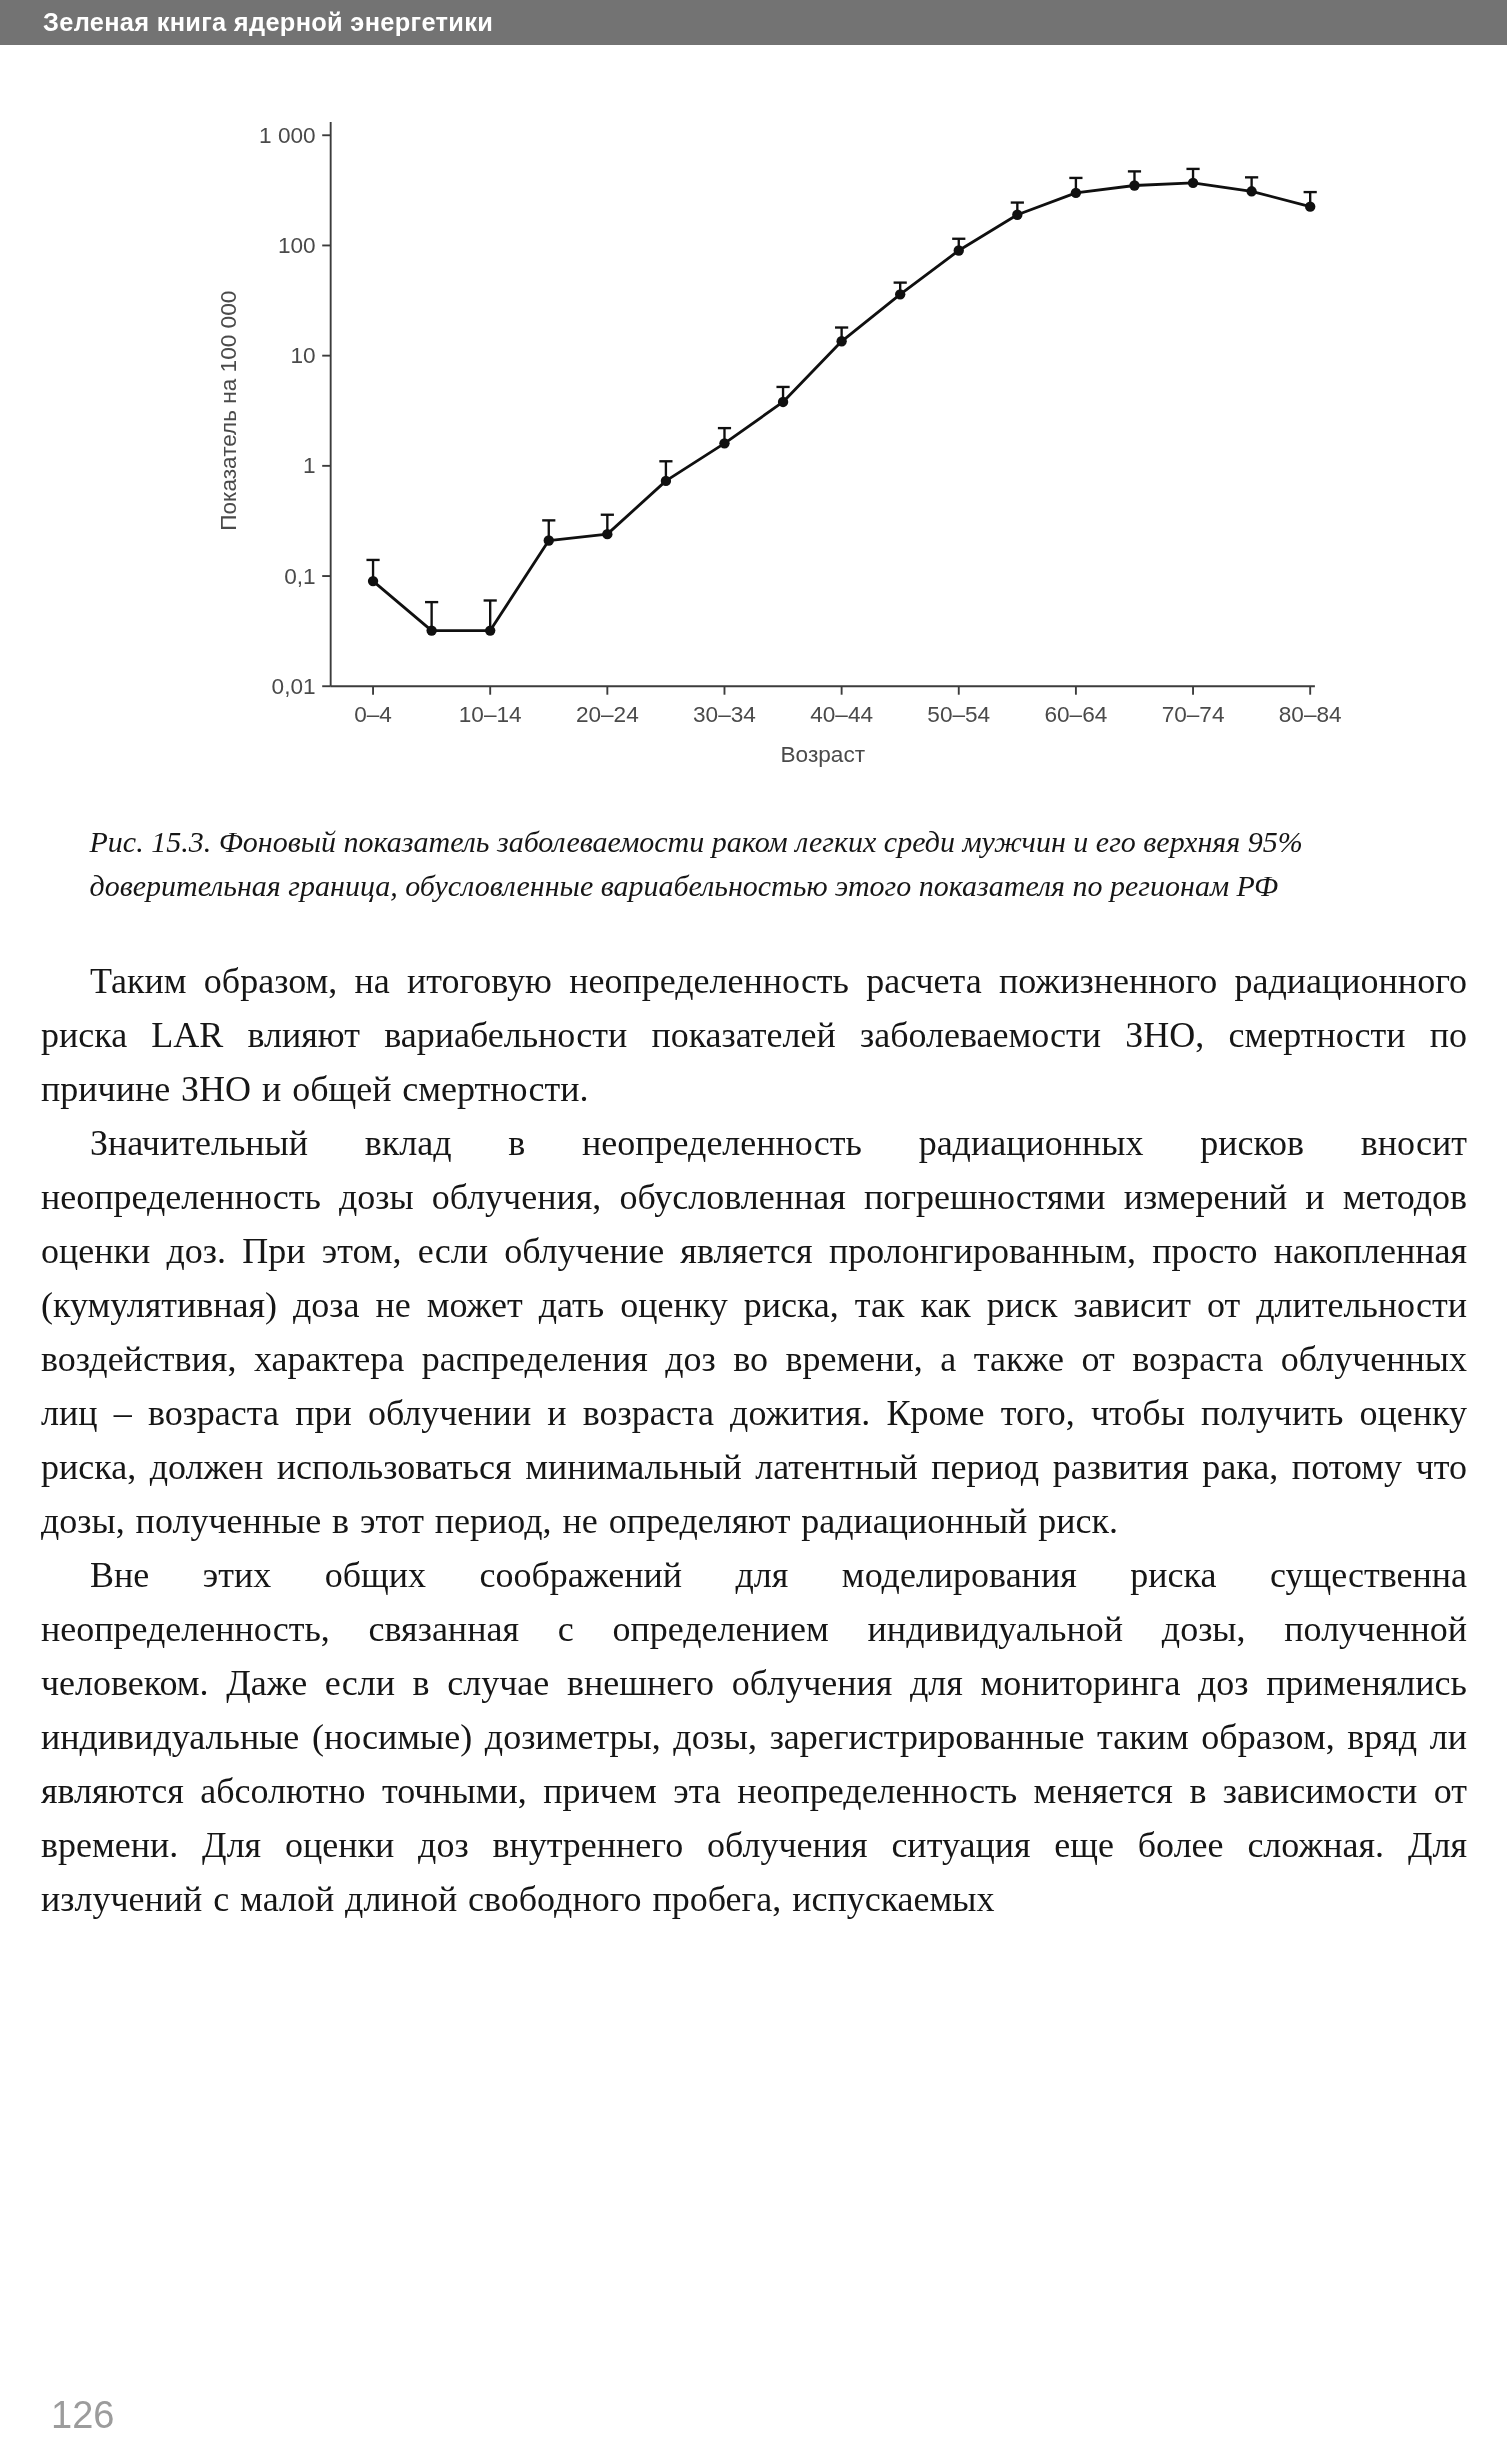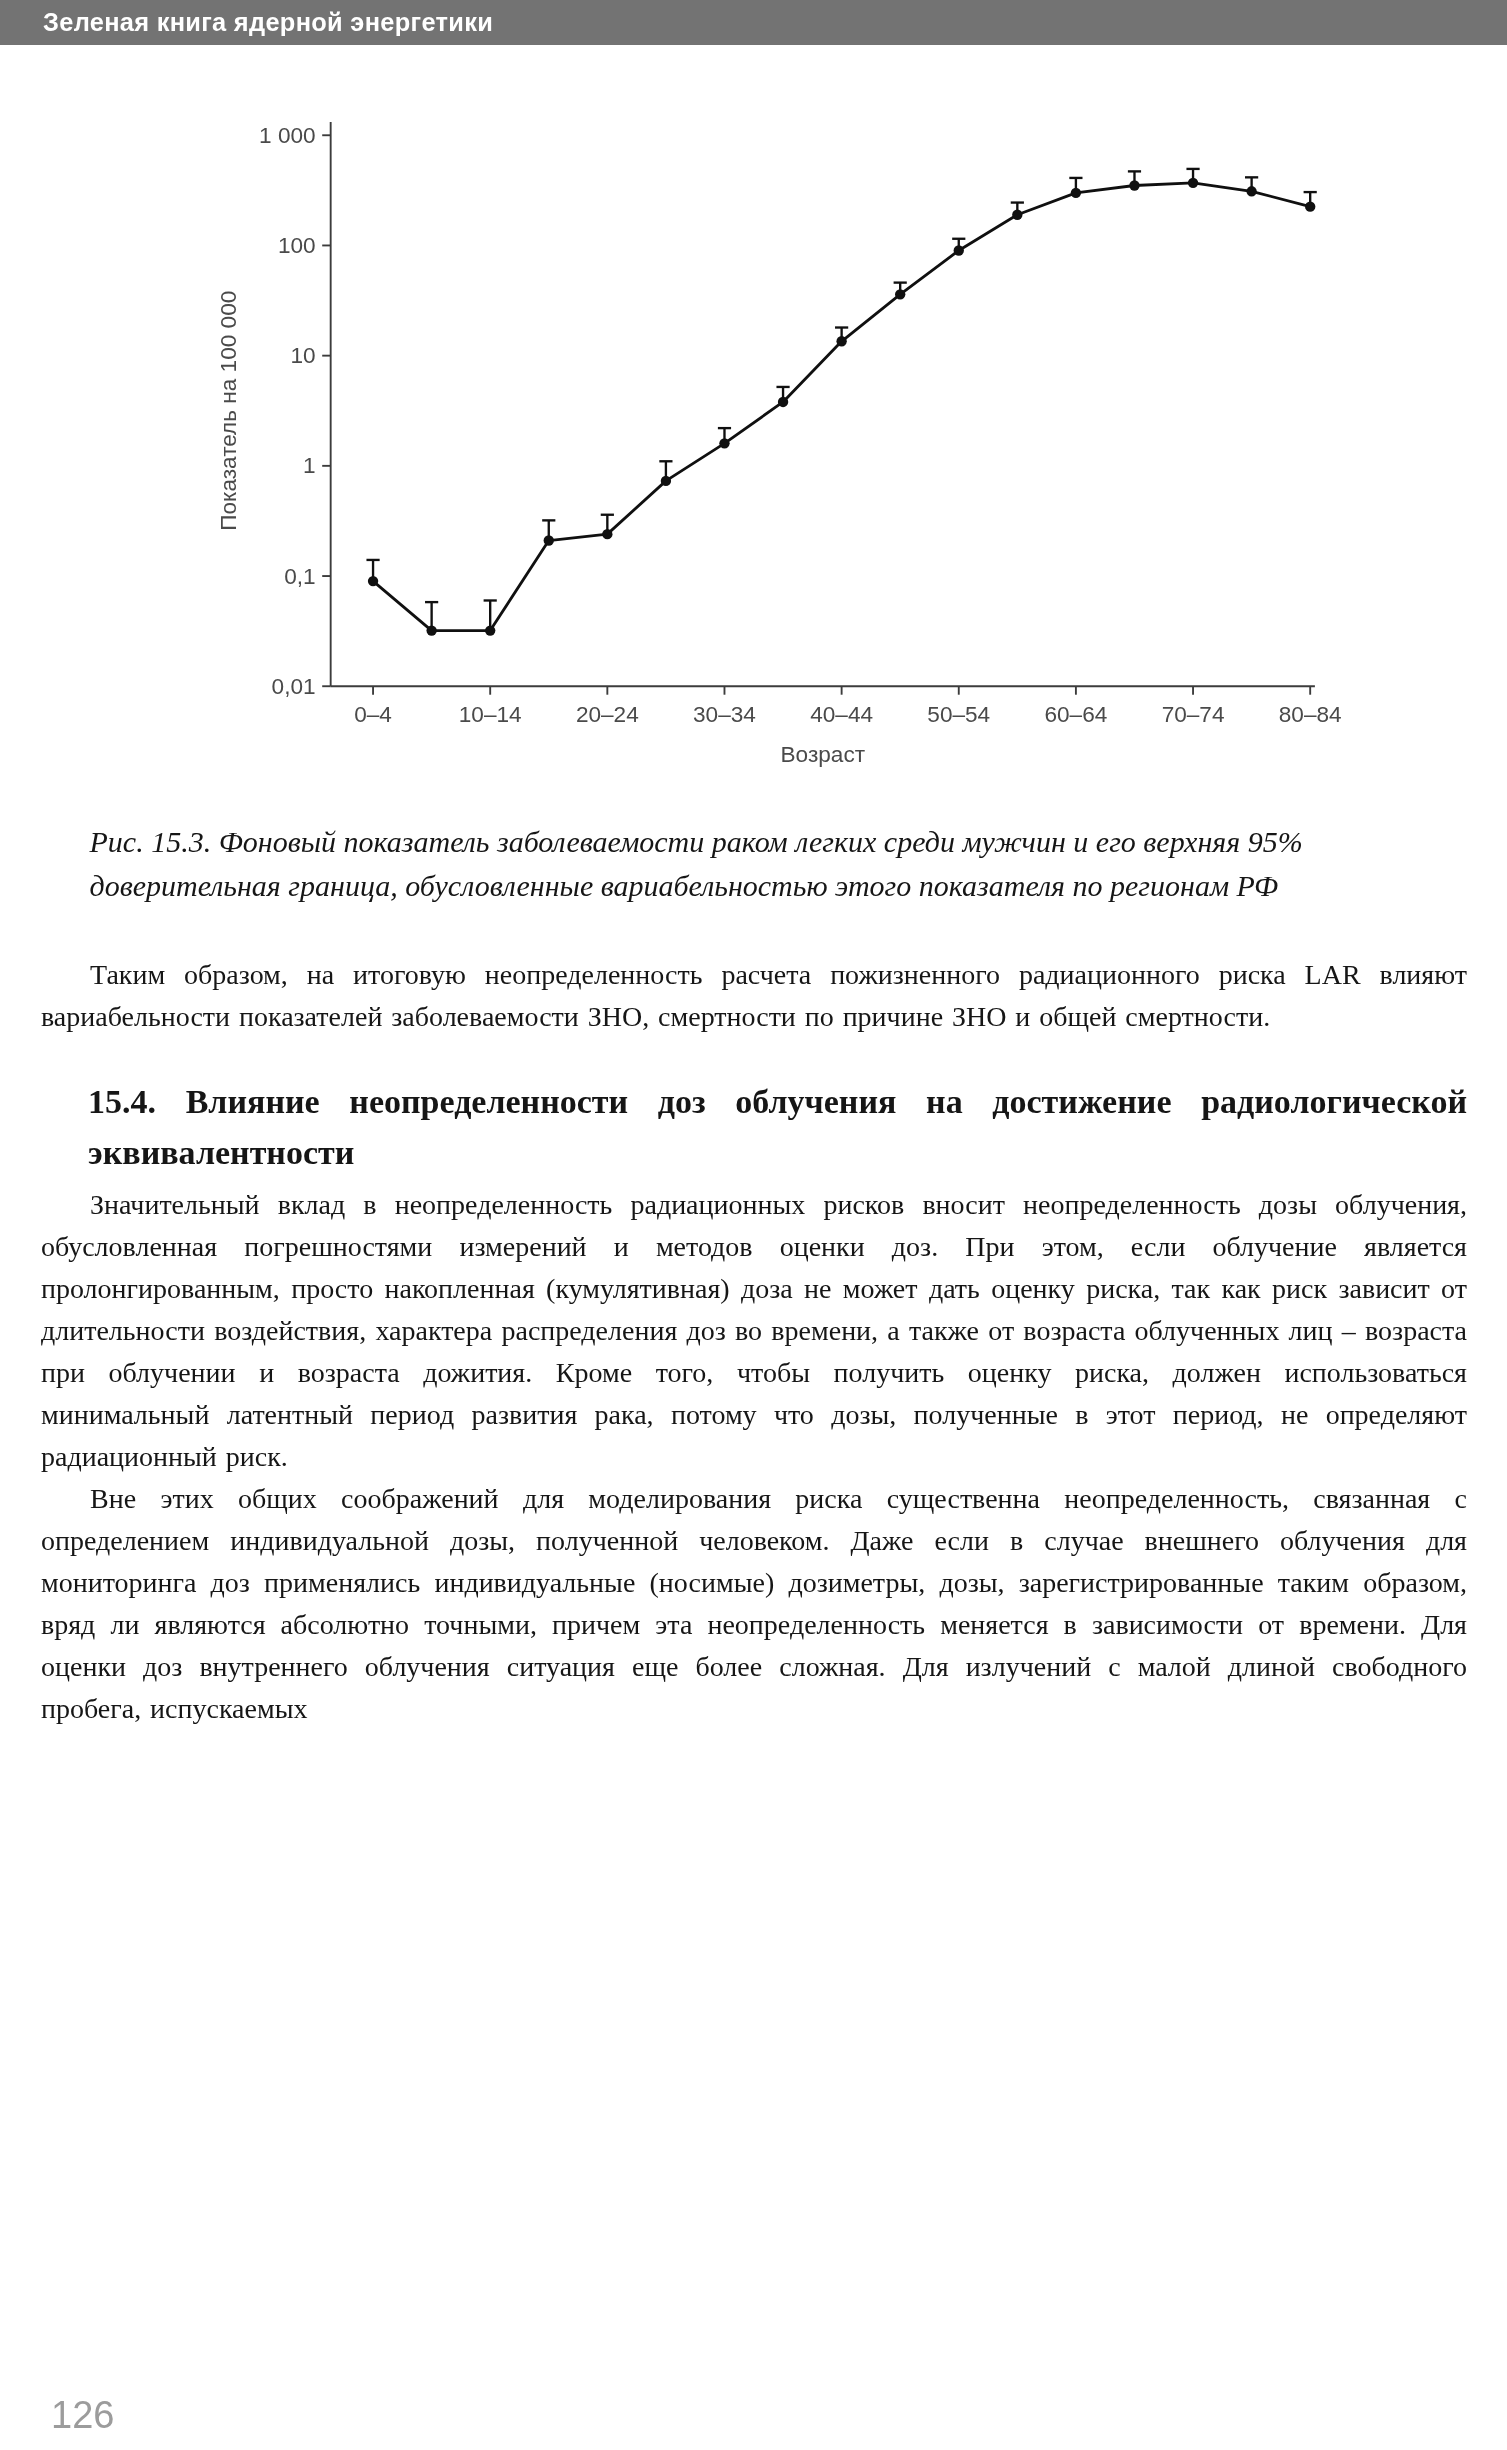--- a/index.html
+++ b/index.html
@@ -22,21 +22,21 @@
   .axis{stroke:#3c3c3c;stroke-width:2;fill:none;}
   .err{stroke:#101010;stroke-width:2.5;}
   .dataline{stroke:#101010;stroke-width:3;fill:none;stroke-linejoin:round;}
   .pt{fill:#101010;}
   .caption{
     max-width:1329px;margin:45px auto 0;text-align:left;
     font-size:30px;line-height:1.45;font-style:italic;
   }
   .bodytext{padding:0 41px;margin-top:47px;}
   p.para{
-    font-size:28px;line-height:1.5;text-align:justify;text-indent:49px;
+    font-size:36px;line-height:1.5;text-align:justify;text-indent:49px;
     margin:0;word-spacing:1.9px;
   }
   h2.section{
     font-size:34px;line-height:1.5;font-weight:bold;text-align:justify;
     margin:38px 0 5.7px;padding-left:47px;word-spacing:1.9px;
   }
   .pageno{
     position:absolute;left:51px;bottom:13px;
     font-family:"Liberation Sans",sans-serif;
     font-size:38px;color:#9c9c9c;
@@ -139,21 +139,20 @@
         <circle cx="1115.625" cy="80.52039828416162" r="5.5" class="pt"></circle>
         <circle cx="1177.8125" cy="89.51068182139" r="5.5" class="pt"></circle>
         <circle cx="1240" cy="105.79464538097056" r="5.5" class="pt"></circle>
       </svg>
   </div>
 
   <div class="caption">Рис. 15.3. Фоновый показатель заболеваемости раком легких среди мужчин и его верхняя 95% доверительная граница, обусловленные вариабельностью этого показателя по регионам РФ</div>
 
   <div class="bodytext">
     <p class="para">Таким образом, на итоговую неопределенность расчета пожизненного радиационного риска LAR влияют вариабельности показателей заболеваемости ЗНО, смертности по причине ЗНО и общей смертности.</p>
-    <h2 class="section">15.4. Влияние неопределенности доз облучения на достижение радиологической эквивалентности</h2>
     <p class="para">Значительный вклад в неопределенность радиационных рисков вносит неопределенность дозы облучения, обусловленная погрешностями измерений и методов оценки доз. При этом, если облучение является пролонгированным, просто накопленная (кумулятивная) доза не может дать оценку риска, так как риск зависит от длительности воздействия, характера распределения доз во времени, а также от возраста облученных лиц – возраста при облучении и возраста дожития. Кроме того, чтобы получить оценку риска, должен использоваться минимальный латентный период развития рака, потому что дозы, полученные в этот период, не определяют радиационный риск.</p>
     <p class="para">Вне этих общих соображений для моделирования риска существенна неопределенность, связанная с определением индивидуальной дозы, полученной человеком. Даже если в случае внешнего облучения для мониторинга доз применялись индивидуальные (носимые) дозиметры, дозы, зарегистрированные таким образом, вряд ли являются абсолютно точными, причем эта неопределенность меняется в зависимости от времени. Для оценки доз внутреннего облучения ситуация еще более сложная. Для излучений с малой длиной свободного пробега, испускаемых</p>
   </div>
 
   <div class="pageno">126</div>
 
 </div>
 
 
 </body></html>

